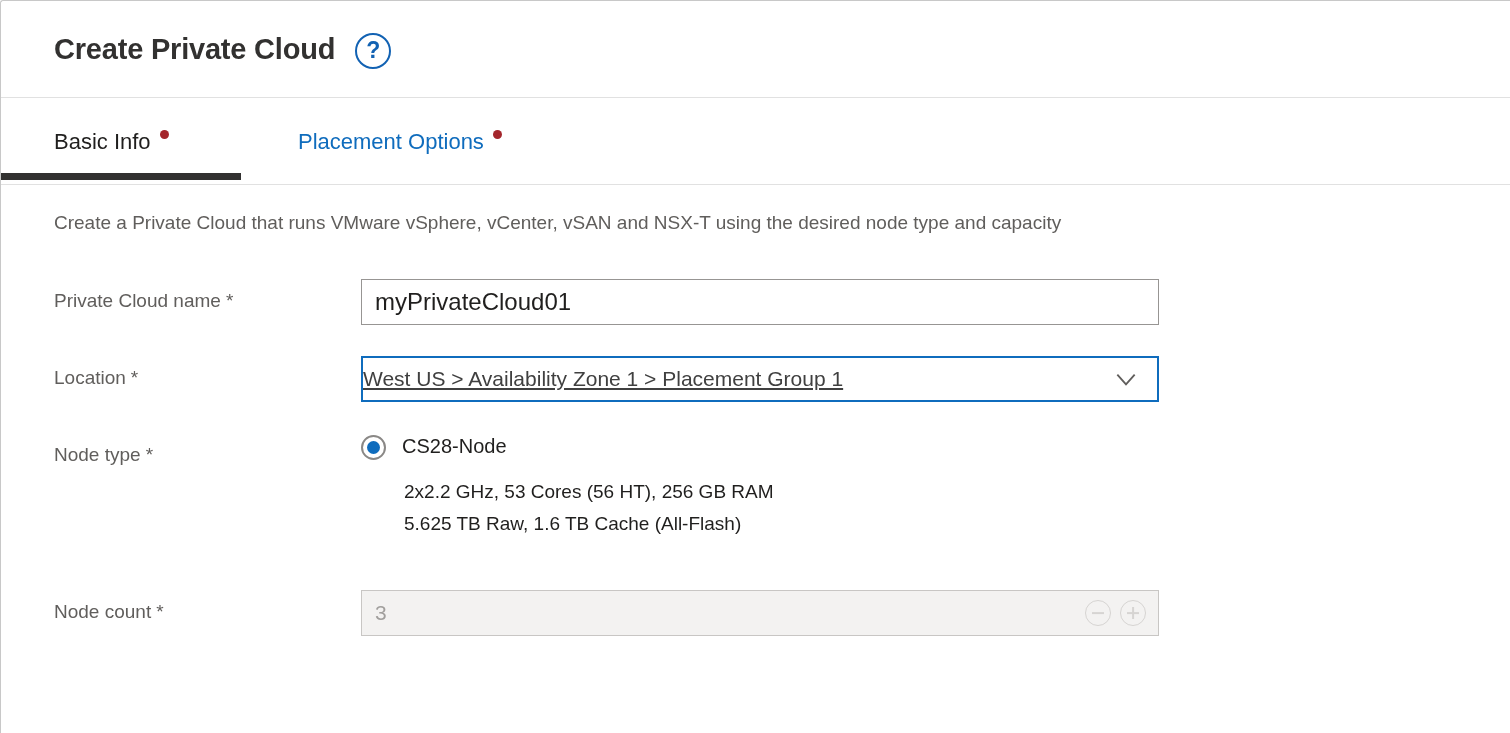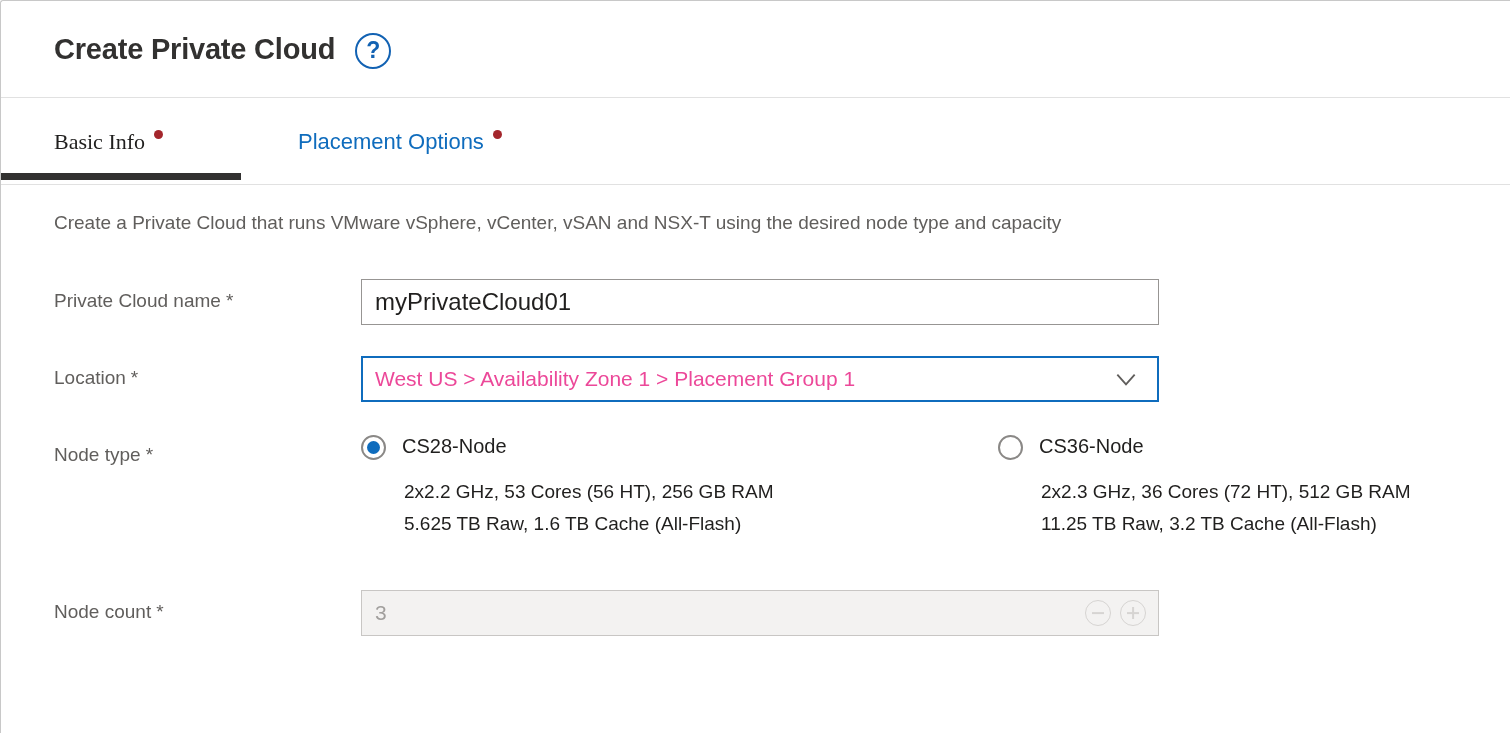--- a/index.html
+++ b/index.html
@@ -98,21 +98,21 @@
     flex: 0 0 9px;
   }
   .tab.active .tab-underline {
     position: absolute;
     left: 0;
     bottom: 4px;
     height: 7px;
     width: 100%;
     background: #323130;
   }
-  #tab-basic   { width: 240px; padding-left: 53px; font-family: Liberation Serif, serif; }
+  #tab-basic   { width: 240px; padding-left: 53px; }
   #tab-adv     { width: 347px; padding-left: 57px; }
   #tab-review  { padding-left: 61px; }
 
   
   .form-body {
     padding-left: 53px;
     padding-top: 27px;
     box-sizing: border-box;
   }
   .description {
@@ -166,23 +166,24 @@
     height: 46px;
     box-sizing: border-box;
     border: 2px solid #0f6cbd;
     background: #ffffff;
     display: flex;
     align-items: center;
     cursor: pointer;
   }
   .select-value {
     font-size: 21px;
-    color: #ec4899;
-    padding-left: 12px;
-    white-space: nowrap;
+    color: #404040;
+    padding-left: 0;
+    white-space: nowrap;
+    text-decoration: underline;
   }
   .chevron {
     position: absolute;
     right: 18px;
     top: 50%;
     transform: translateY(-50%);
     width: 26px;
     height: 26px;
     color: #605e5c;
   }
@@ -362,32 +363,20 @@
                   <span class="inner"></span>
                 </span>
               <span class="radio-label">CS28-Node</span>
             </div>
             <div class="radio-detail">
               <div>2x2.2 GHz, 53 Cores (56 HT), 256 GB RAM</div>
               <div class="line2">5.625 TB Raw, 1.6 TB Cache (All-Flash)</div>
             </div>
           </div>
 
-          <div class="radio-col second">
-            <div class="radio-head">
-              <span class="radio-mark">
-                  <span class="inner"></span>
-                </span>
-              <span class="radio-label">CS36-Node</span>
-            </div>
-            <div class="radio-detail">
-              <div>2x2.3 GHz, 36 Cores (72 HT), 512 GB RAM</div>
-              <div class="line2">11.25 TB Raw, 3.2 TB Cache (All-Flash)</div>
-            </div>
-          </div>
 
         </div>
       </div>
     </div>
 
     <div class="field-row node-count-row">
       <div class="field-label">
         <span>Node count</span><span class="req">*</span>
       </div>
       <div class="control-col">

